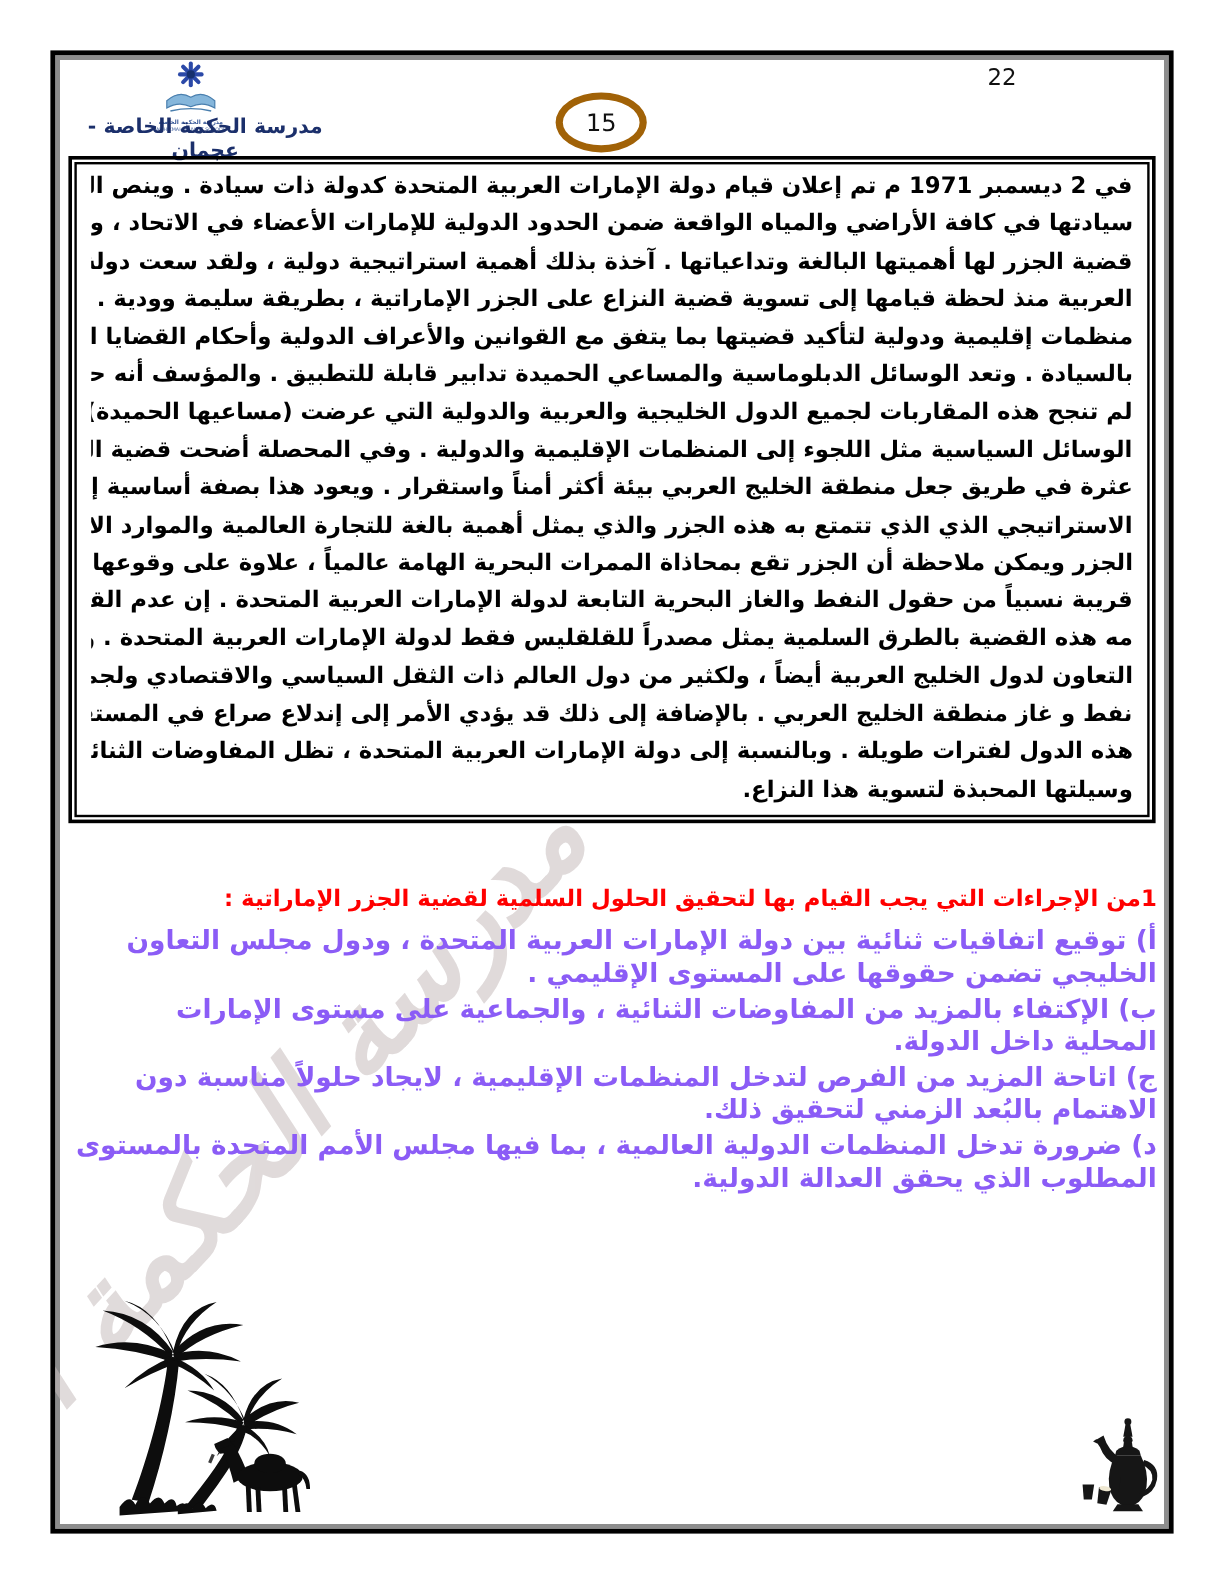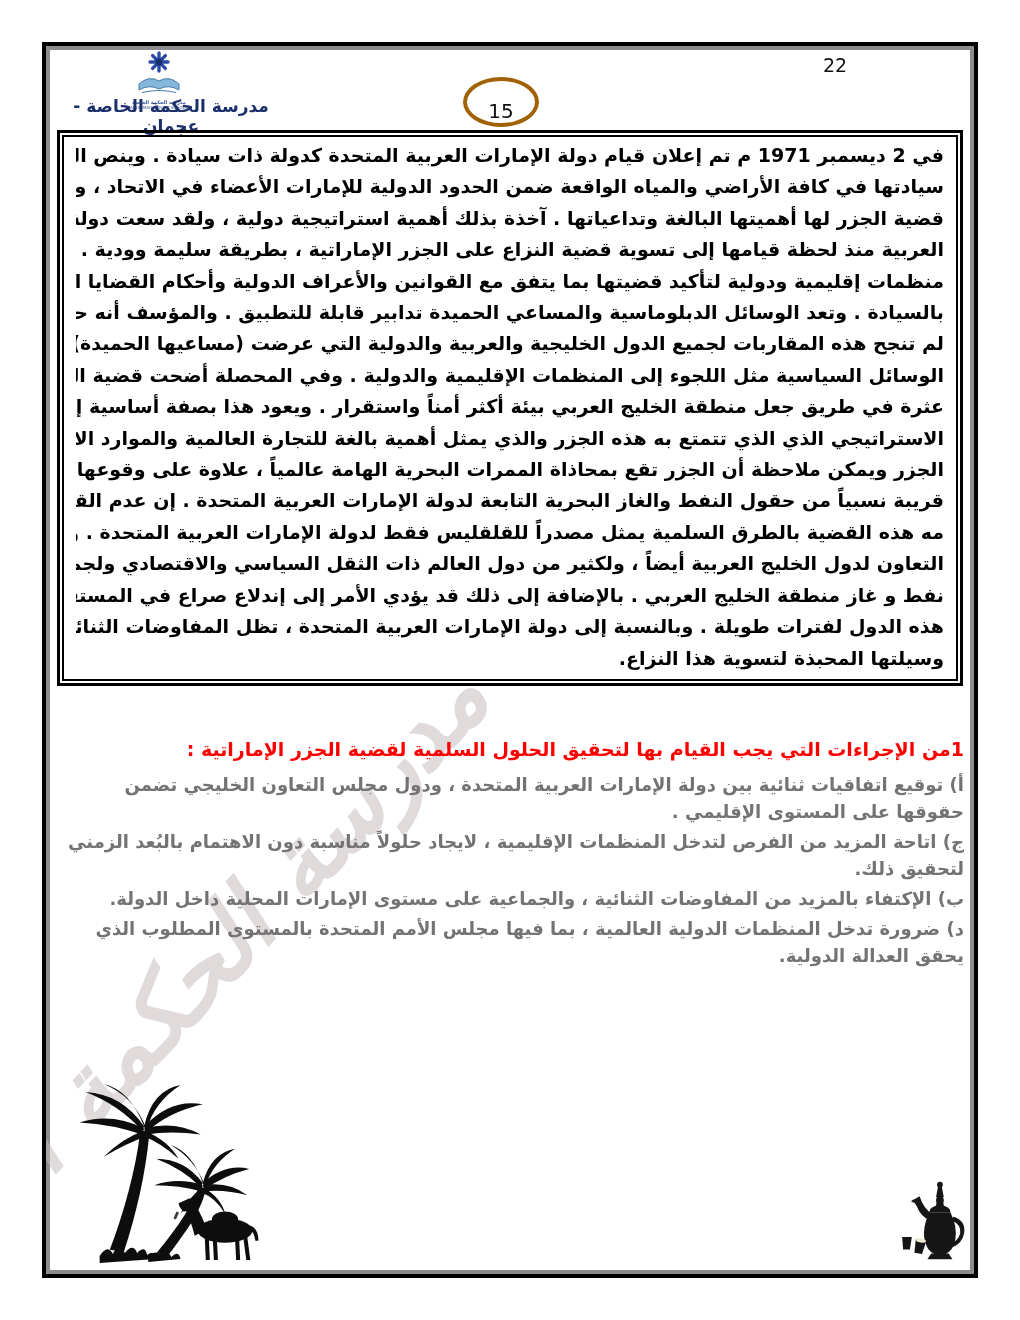--- a/index.html
+++ b/index.html
@@ -17,38 +17,38 @@
 
   
   .logo-block { position:absolute; left:48px; top:4px; width:130px; text-align:center; }
   .logo-caption { font-size:5px; line-height:5px; color:#3a5a9a; font-weight:bold; }
   .logo-caption-en { font-size:4px; line-height:5px; color:#3a5a9a; }
   .school-name { position:absolute; left:4px; top:50px; width:242px; text-align:center;
                  direction:rtl; font-size:17px; font-weight:bold; color:#1b2f6b; }
   .page-num { position:absolute; left:739px; top:8px; width:100px; text-align:center;
               font-size:19px; color:#111; }
   .circle-num { position:absolute; left:417px; top:31px; width:76px; height:50px;
-                border:4px solid #a16207; border-radius:50%;
-                display:flex; align-items:flex-end; justify-content:center;
+                border:6px solid #a16207; border-radius:50%;
+                display:flex; align-items:center; justify-content:center;
                 font-size:20px; color:#111; background:transparent; }
 
   
   .text-box { position:absolute; left:11px; top:84px; width:906px; height:556px;
               border:3px solid #000; padding:2px; background:transparent; }
   .text-box-inner { width:100%; height:100%; border:2px solid #000;
                     padding:3px 12px 0 12px; direction:rtl; }
   .tline { font-size:19px; font-weight:bold; color:#000; line-height:31.4px;
            text-align:justify; text-align-last:justify; white-space:nowrap; overflow:hidden; }
   .tline.last { text-align:right; text-align-last:right; }
 
   
   .procedures { position:absolute; left:16px; top:690px; width:902px; direction:rtl; }
   .proc-heading { color:#ff0000; font-size:19px; font-weight:bold; line-height:26px;
                   text-align:right; margin-bottom:9px; }
-  .proc-item { color:#737373; font-size:18px; font-weight:bold; line-height:27px;
+  .proc-item { color:#8b5cf6; font-size:22px; font-weight:bold; line-height:27px;
                text-align:right; margin-bottom:3px; }
 
   
   .watermark { position:absolute; left:424px; top:634px; width:0; height:0; }
   .watermark span {
     display:block; white-space:nowrap;
     transform:translate(-50%,-50%) rotate(-47deg);
     font-size:96px; font-weight:bold; font-style:italic;
     color:#c7bdbd; opacity:0.55; direction:rtl;
   }
@@ -111,22 +111,22 @@
         <div class="tline">التعاون لدول الخليج العربية أيضاً ، ولكثير من دول العالم ذات الثقل السياسي والاقتصادي ولجميع مستهلكي</div>
         <div class="tline">نفط و غاز منطقة الخليج العربي . بالإضافة إلى ذلك قد يؤدي الأمر إلى إندلاع صراع في المستقبل يهدد أمن</div>
         <div class="tline">هذه الدول لفترات طويلة . وبالنسبة إلى دولة الإمارات العربية المتحدة ، تظل المفاوضات الثنائية المباشرة هي</div>
         <div class="tline last">وسيلتها المحبذة لتسوية هذا النزاع.</div>
       </div>
     </div>
 
     <div class="procedures">
       <div class="proc-heading">1من الإجراءات التي يجب القيام بها لتحقيق الحلول السلمية لقضية الجزر الإماراتية :</div>
       <p class="proc-item">أ) توقيع اتفاقيات ثنائية بين دولة الإمارات العربية المتحدة ، ودول مجلس التعاون الخليجي تضمن حقوقها على المستوى الإقليمي .</p>
+      <p class="proc-item">ب) الإكتفاء بالمزيد من المفاوضات الثنائية ، والجماعية على مستوى الإمارات المحلية داخل الدولة.</p>
       <p class="proc-item">ج) اتاحة المزيد من الفرص لتدخل المنظمات الإقليمية ، لايجاد حلولاً مناسبة دون الاهتمام بالبُعد الزمني لتحقيق ذلك.</p>
-      <p class="proc-item">ب) الإكتفاء بالمزيد من المفاوضات الثنائية ، والجماعية على مستوى الإمارات المحلية داخل الدولة.</p>
       <p class="proc-item">د) ضرورة تدخل المنظمات الدولية العالمية ، بما فيها مجلس الأمم المتحدة بالمستوى المطلوب الذي يحقق العدالة الدولية.</p>
     </div>
 
     <svg class="palms-camel" width="255" height="182" viewBox="0 0 250 180">
       <g fill="#0d0d0d">
 
         <path d="M92,44 Q70,12 34,10 Q66,22 90,48 Z"></path>
         <path d="M92,44 Q78,8 52,2 Q82,14 94,46 Z"></path>
         <path d="M92,44 Q100,8 128,3 Q102,20 95,46 Z"></path>
         <path d="M92,44 Q118,16 150,22 Q115,30 94,50 Z"></path>

